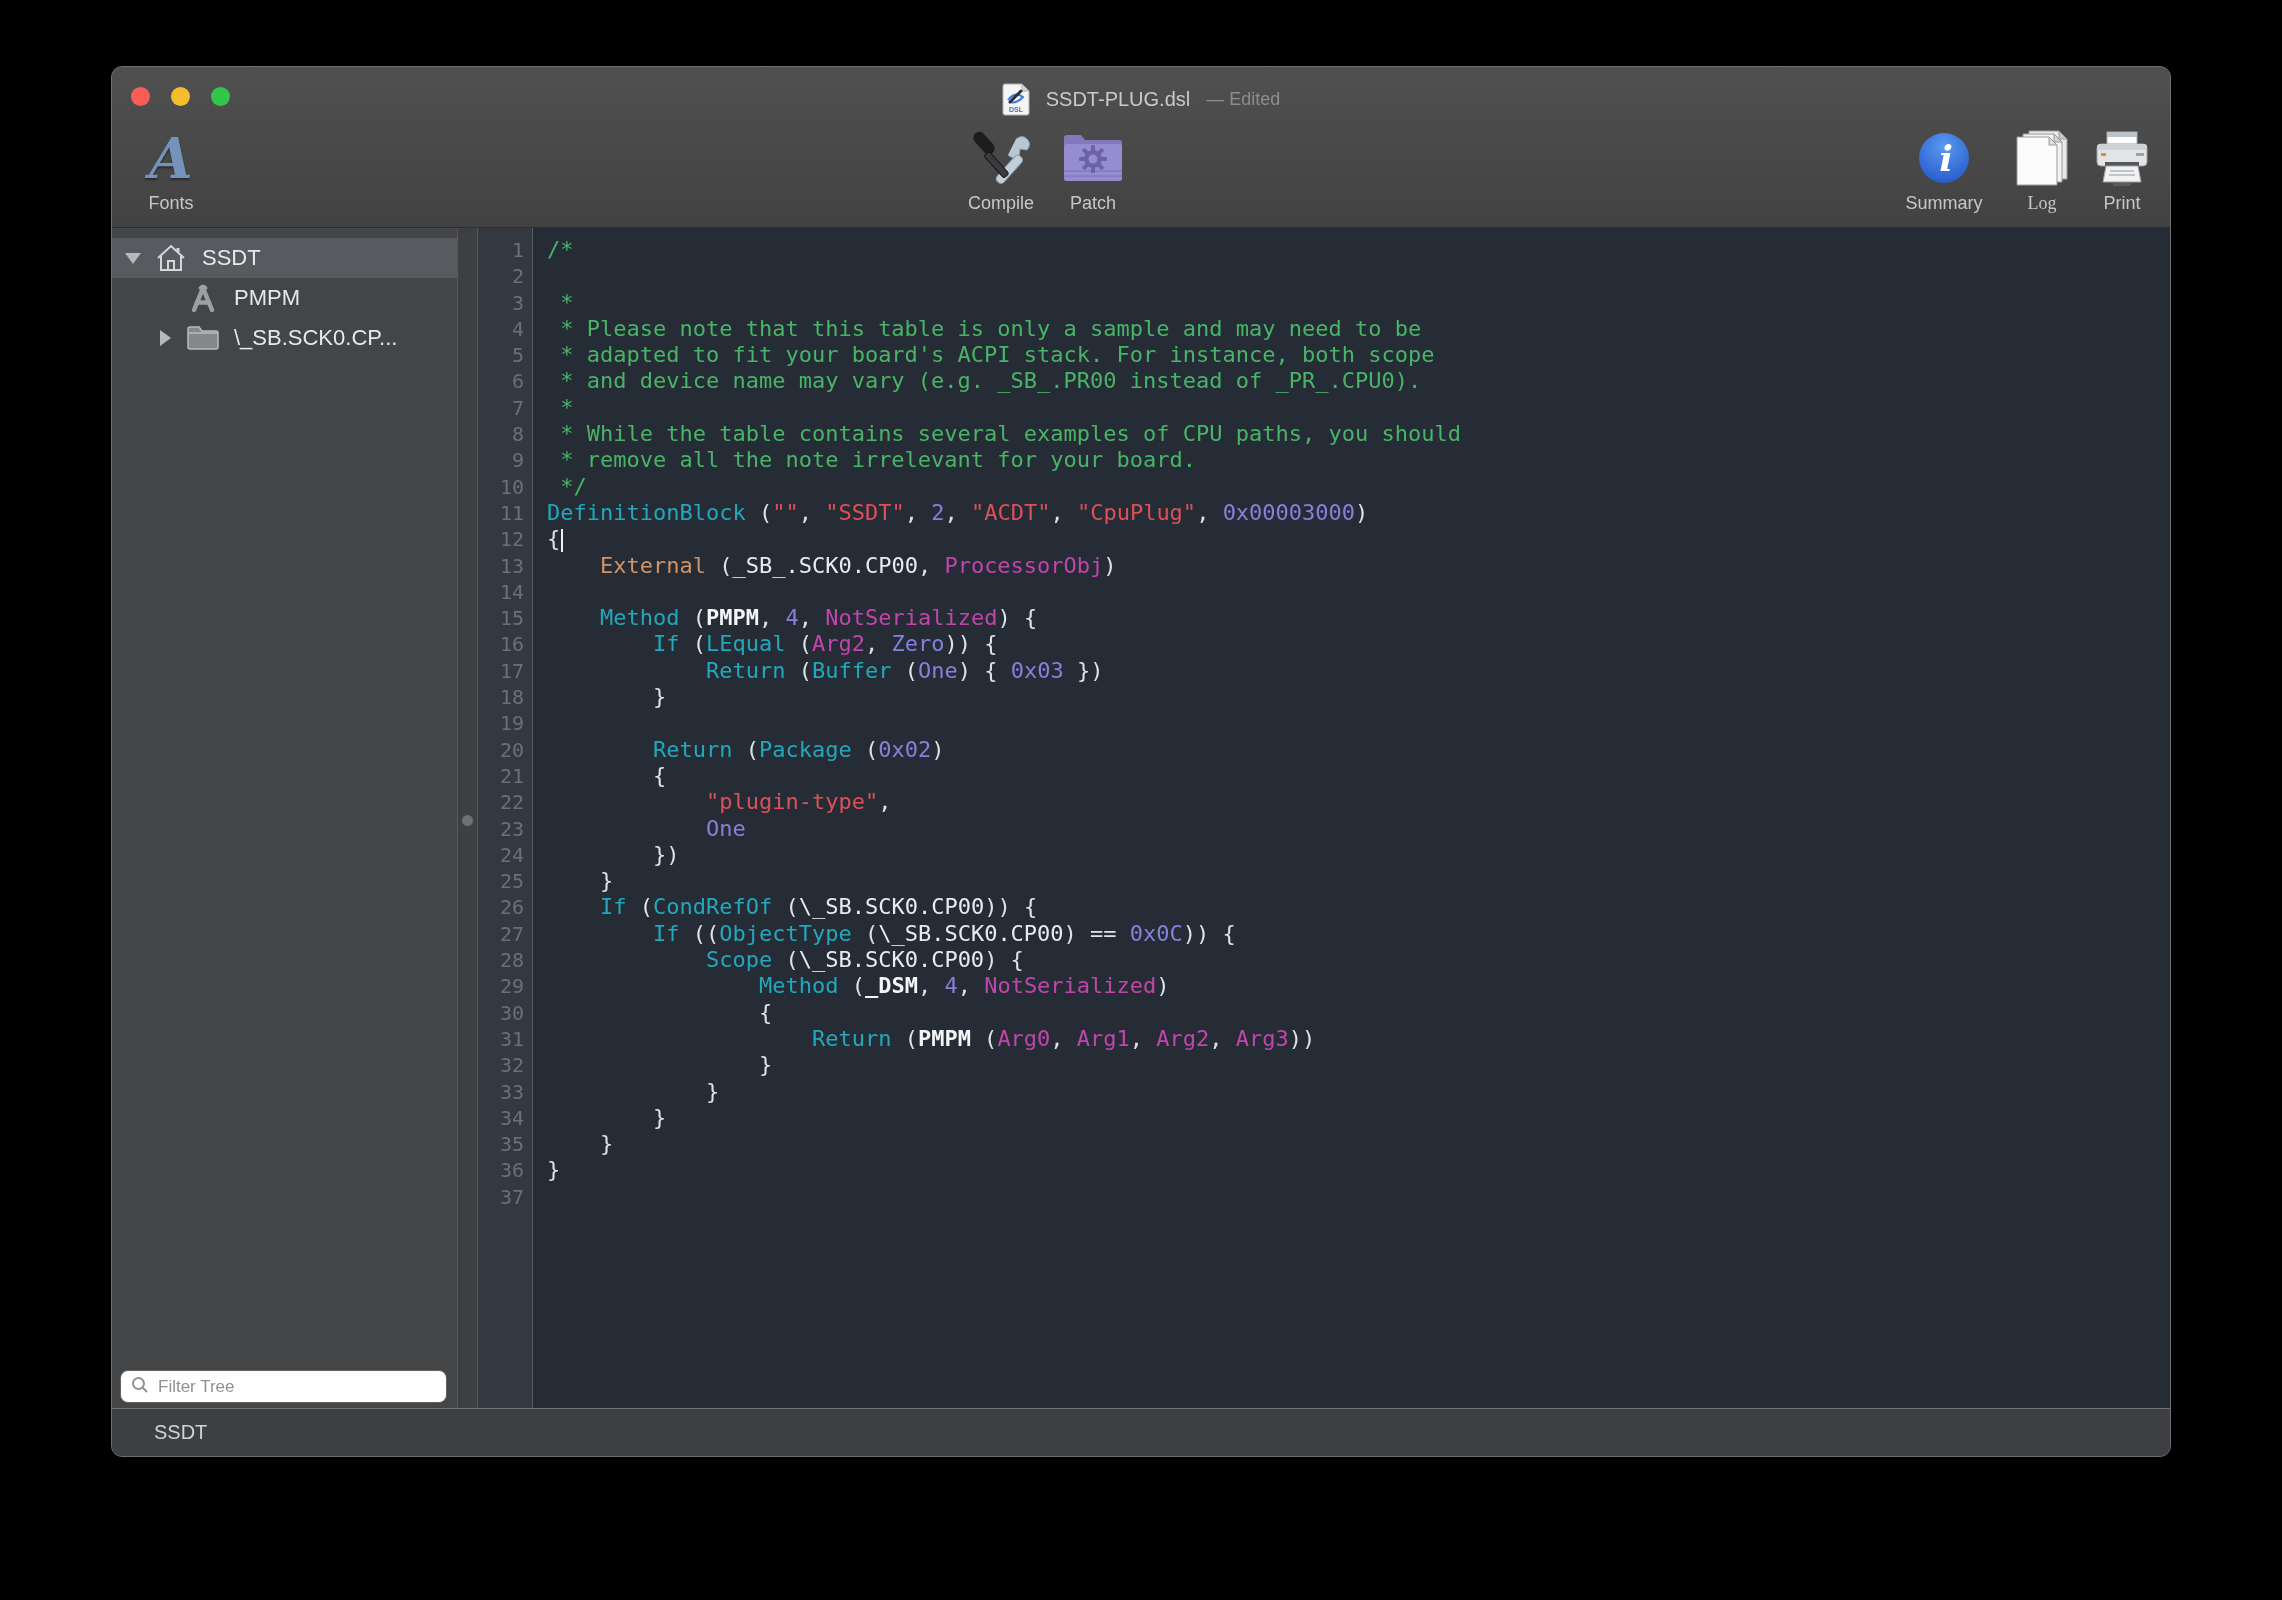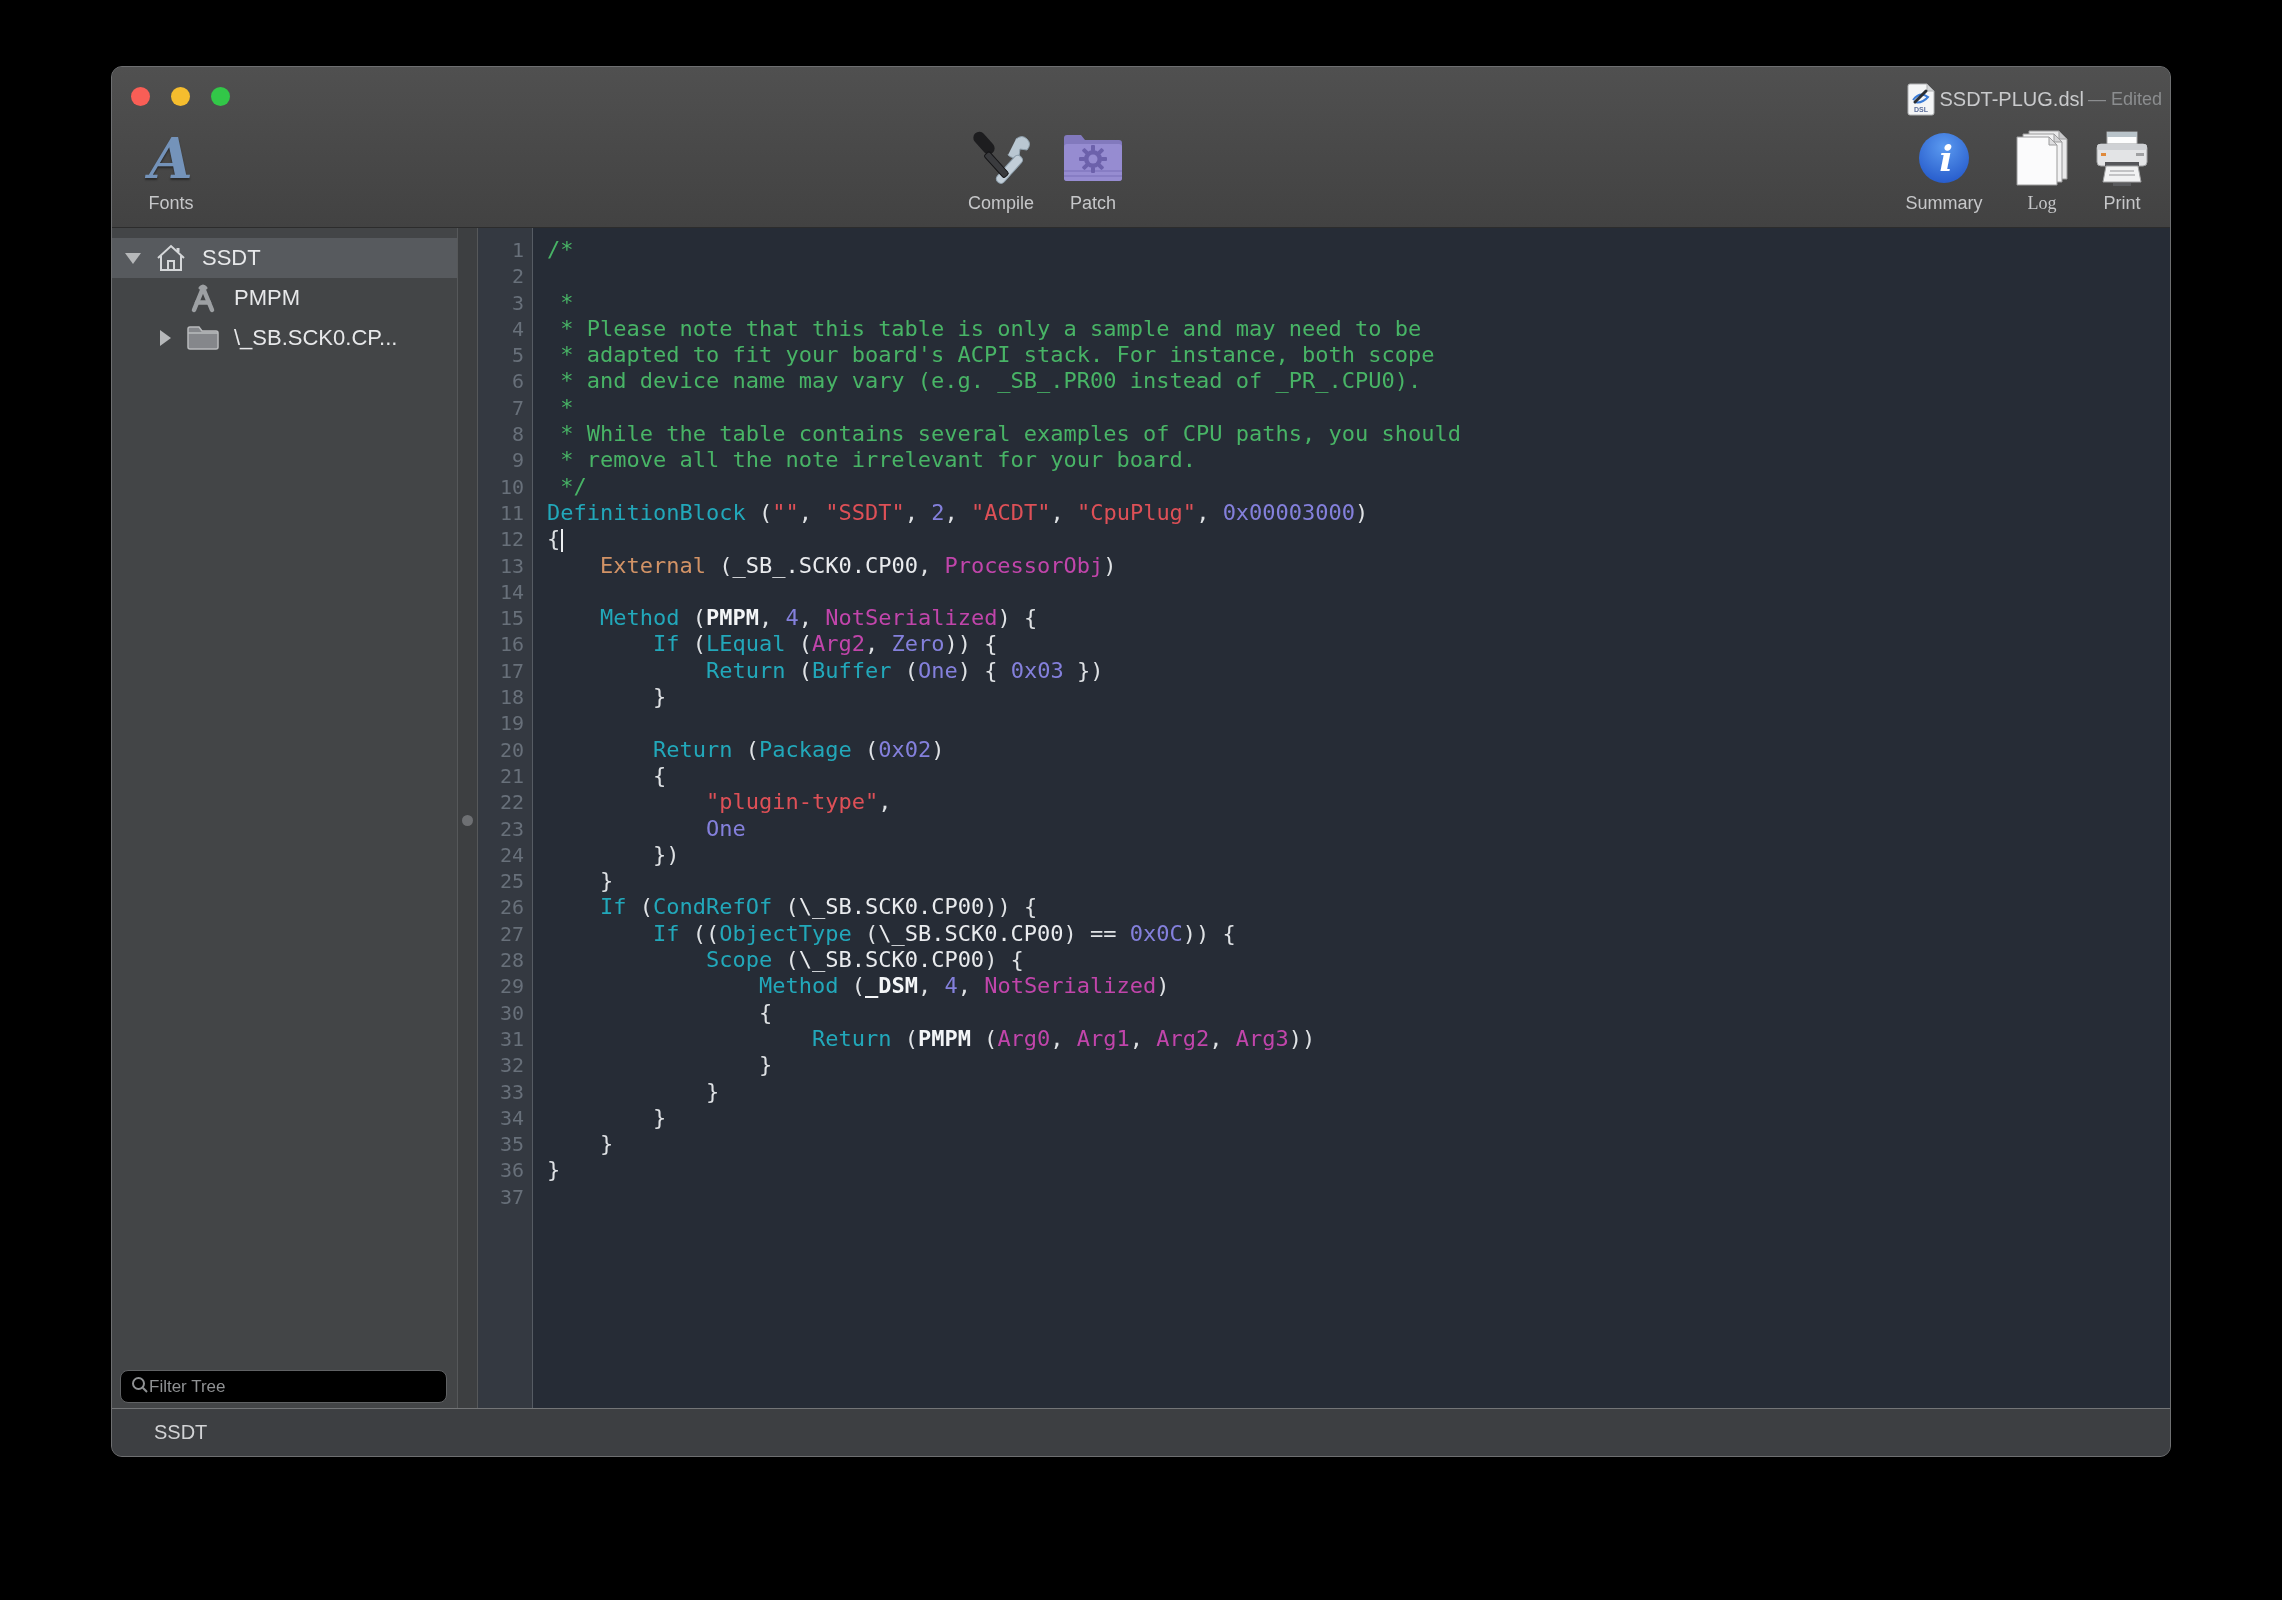--- a/index.html
+++ b/index.html
@@ -12,22 +12,22 @@
 
   
   .header{position:relative;height:160px;flex:none;
           background:linear-gradient(#505050,#424242);border-bottom:1px solid #2c2c2c;}
   .traffic{position:absolute;left:19px;top:20px;display:flex;gap:21px;}
   .light{width:19px;height:19px;border-radius:50%;}
   .light.red{background:#f95e56;}
   .light.yellow{background:#f5bd2e;}
   .light.green{background:#32c748;}
 
-  .titlebar-title{position:absolute;left:0;right:8px;top:12px;height:40px;
-                  display:flex;align-items:center;justify-content:flex-end;gap:4px;}
+  .titlebar-title{position:absolute;left:0;right:0;top:12px;height:40px;
+                  display:flex;align-items:center;justify-content:center;gap:16px;}
   .doc-icon{width:28px;height:33px;position:relative;flex:none;}
   .title-main{font-size:20px;color:#c9cacc;}
   .title-suffix{font-size:18px;color:#8b8d8f;}
 
   .tb-item{position:absolute;top:58px;width:140px;height:96px;display:flex;
            flex-direction:column;align-items:center;justify-content:flex-start;cursor:default;}
   .tb-icon{height:66px;display:flex;align-items:center;justify-content:center;}
   .tb-label{font-size:18px;color:#c6c7c9;margin-top:2px;}
   .fonts-a{font-family:"DejaVu Serif",serif;font-style:italic;font-weight:bold;
            font-size:56px;line-height:56px;color:#7493ba;text-shadow:0 2px 2px rgba(0,0,0,.4);}
@@ -42,22 +42,22 @@
   .tri-down{width:0;height:0;border-left:8px solid transparent;border-right:8px solid transparent;
             border-top:11px solid #b6b8ba;}
   .tri-right{width:0;height:0;border-top:8px solid transparent;border-bottom:8px solid transparent;
              border-left:11px solid #b6b8ba;}
   .tree-ic{width:34px;height:32px;flex:none;margin-right:14px;display:flex;align-items:center;justify-content:center;}
   .ind0 .disc{margin-left:13px;} .ind0 .tree-ic{margin-left:13px;}
   .ind1 .disc{margin-left:45px;} .ind1 .tree-ic{margin-left:13px;}
   .ind1.no-disc .tree-ic{margin-left:74px;}
 
   .filter-box{position:absolute;left:8px;right:10px;bottom:5px;height:33px;
-              border:1.5px solid #606264;border-radius:8px;background:#000000;
-              display:flex;align-items:center;padding:0 10px;box-sizing:border-box;}
+              border:1.5px solid #606264;border-radius:8px;background:#ffffff;
+              display:flex;align-items:center;padding:0 10px;box-sizing:border-box;gap:9px;}
   .filter-placeholder{color:#8f9193;font-size:17px;}
 
   .splitter{width:19px;flex:none;background:#3d3f41;border-left:1px solid #56585a;
             border-right:1px solid #56585a;position:relative;}
   .split-dot{position:absolute;left:4px;top:587px;width:11px;height:11px;border-radius:50%;background:#6e7073;}
 
   .editor{flex:1;background:#262c36;position:relative;overflow:hidden;}
   .gutter-bg{position:absolute;left:0;top:0;bottom:0;width:54px;background:#343941;
              border-right:1px solid #565c64;}
   .code-area{position:absolute;inset:0;padding-top:9px;font-family:"DejaVu Sans Mono",monospace;}

